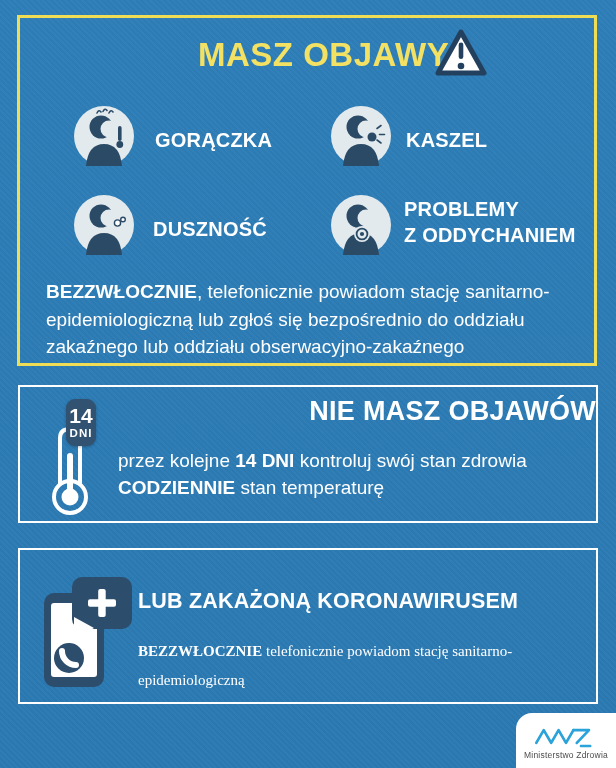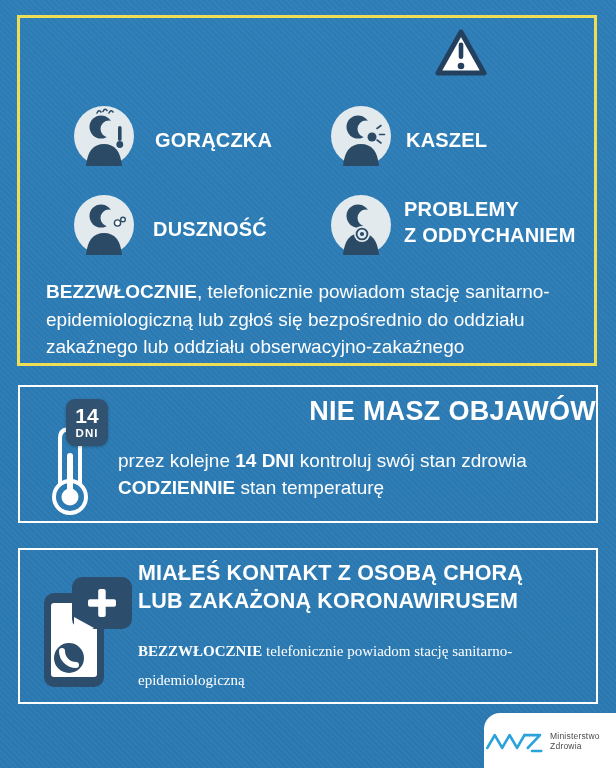--- a/index.html
+++ b/index.html
@@ -30,21 +30,21 @@
     position:absolute;font-size:20px;font-weight:bold;color:#ffffff;
     line-height:26px;white-space:nowrap;letter-spacing:.2px;
   }
   .instruction{
     position:absolute;left:26px;top:260px;width:541px;
     font-size:19px;line-height:27.5px;color:#ffffff;margin:0;
   }
   .b{font-weight:bold;}
 
   .badge14{
-    position:absolute;left:46px;top:12px;width:42px;height:47px;
+    position:absolute;left:46px;top:12px;width:30px;height:47px;
     background:#315270;border-radius:9px;z-index:2;
     display:flex;flex-direction:column;align-items:center;justify-content:center;
     color:#fff;box-shadow:0 1px 3px rgba(0,0,0,.25);
   }
   .badge14 .num{font-size:21px;font-weight:bold;line-height:22px;}
   .badge14 .unit{font-size:11.5px;font-weight:bold;letter-spacing:1px;line-height:13px;}
   .thermo{position:absolute;left:28px;top:39px;width:44px;height:92px;z-index:1;}
   .sec2-title{
     position:absolute;left:0;top:9px;width:100%;text-align:right;
     font-size:27px;font-weight:bold;color:#ffffff;letter-spacing:.3px;
@@ -59,33 +59,34 @@
     position:absolute;left:118px;top:10px;
     font-size:21.5px;font-weight:bold;color:#ffffff;line-height:27.5px;
     letter-spacing:.2px;white-space:nowrap;
   }
   .sec3-body{
     position:absolute;left:118px;top:87px;width:445px;
     font-size:15px;line-height:29px;color:#ffffff;margin:0;font-family:Liberation Serif, serif;
   }
 
   .logo-box{
-    position:absolute;right:0;bottom:0;width:132px;height:55px;
+    position:absolute;right:0;bottom:0;width:100px;height:55px;
     background:#ffffff;border-top-left-radius:16px;
-    display:flex;flex-direction:row;align-items:center;justify-content:center;
+    display:flex;flex-direction:column;align-items:center;justify-content:center;
   }
   .logo-mark{width:84px;height:27px;display:block;}
   .logo-label{font-size:8.5px;color:#4c4c4c;margin-top:1px;letter-spacing:.2px;}
 </style>
 </head>
 <body>
 
 <div class="poster">
 
   <section class="box sec1">
+    <h1 class="sec1-title" style="margin:0;">MASZ OBJAWY</h1>
 
     <svg class="warning-tri" viewBox="0 0 52 48">
       <path d="M26 3 L49 44 L3 44 Z" fill="#ffffff" stroke="#23405e" stroke-width="5" stroke-linejoin="round"></path>
       <rect x="23.7" y="13.5" width="4.6" height="16.5" rx="2.3" fill="#23405e"></rect>
       <circle cx="26" cy="37" r="3.3" fill="#23405e"></circle>
     </svg>
 
     <svg class="sym-circle" style="left:54px;top:88px;" viewBox="0 0 60 60">
       <circle cx="30" cy="30" r="30" fill="#e2eaee"></circle>
       <path d="M23 7 q2 -4 4 -1 M29 5.5 q2 -4 4 -1 M35 7 q2 -4 4 -1" stroke="#2b4a66" stroke-width="1.6" fill="none" stroke-linecap="round"></path>
@@ -153,21 +154,21 @@
     <svg class="phone" viewBox="0 0 92 112">
       <rect x="2" y="16" width="60" height="94" rx="10" fill="#2c4d6b"></rect>
       <rect x="9" y="26" width="46" height="74" rx="3" fill="#ffffff"></rect>
       <rect x="30" y="0" width="60" height="52" rx="10" fill="#2c4d6b"></rect>
       <polygon points="32,40 52,51 32,62" fill="#ffffff"></polygon>
       <rect x="46" y="22.3" width="28" height="7.5" rx="2" fill="#ffffff"></rect>
       <rect x="56.2" y="12" width="7.5" height="28" rx="2" fill="#ffffff"></rect>
       <circle cx="27" cy="81" r="15" fill="#2c4d6b"></circle>
       <path d="M20 74 a14 14 0 0 0 14 14" stroke="#ffffff" stroke-width="6" fill="none" stroke-linecap="round"></path>
     </svg>
-    <h2 class="sec3-title" style="margin:0;"><span>MIAŁEŚ KONTAKT Z OSOBĄ CHORĄ</span><br><span>LUB ZAKAŻONĄ KORONAWIRUSEM</span></h2>
+    <h2 class="sec3-title" style="margin:0;"><br><span>LUB ZAKAŻONĄ KORONAWIRUSEM</span></h2>
     <p class="sec3-body"><span class="b">BEZZWŁOCZNIE</span><span> telefonicznie powiadom stację sanitarno-epidemiologiczną</span></p>
   </section>
 
   <div class="logo-box">
     <svg class="logo-mark" viewBox="0 0 96 40">
       <polyline points="4,31 15,12 26,31 37,12 48,31 59,12" fill="none" stroke="#2aa2da" stroke-width="4" stroke-linejoin="round" stroke-linecap="round"></polyline>
       <polyline points="59,12 82,12 64,31" fill="none" stroke="#2aa2da" stroke-width="4" stroke-linejoin="round" stroke-linecap="round"></polyline>
       <line x1="70" y1="35.5" x2="84" y2="35.5" stroke="#2aa2da" stroke-width="3.5" stroke-linecap="round"></line>
     </svg>
     <div class="logo-label">Ministerstwo Zdrowia</div>

